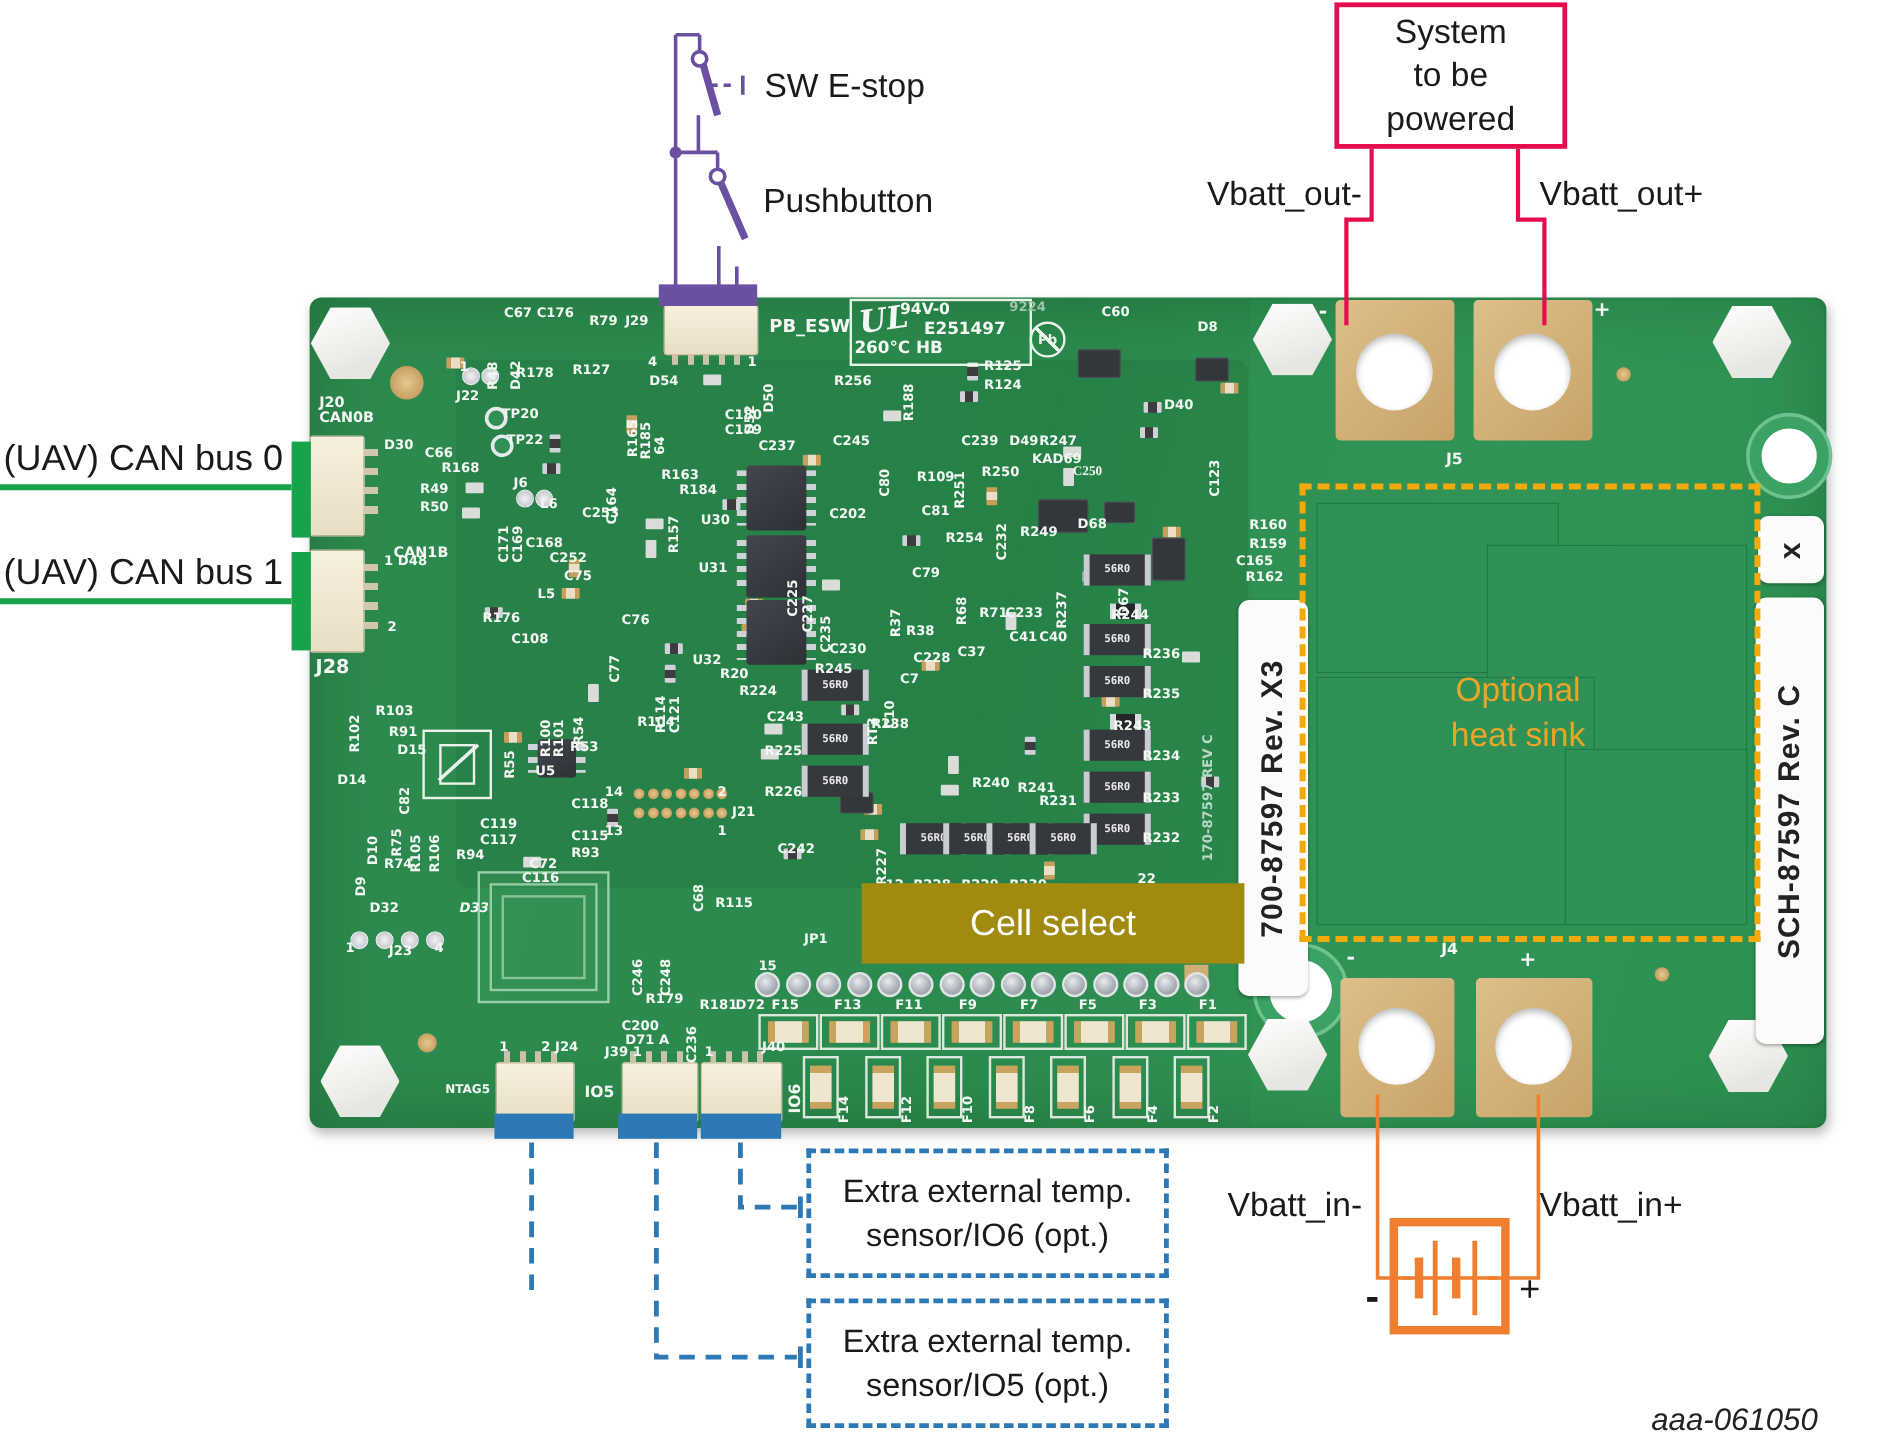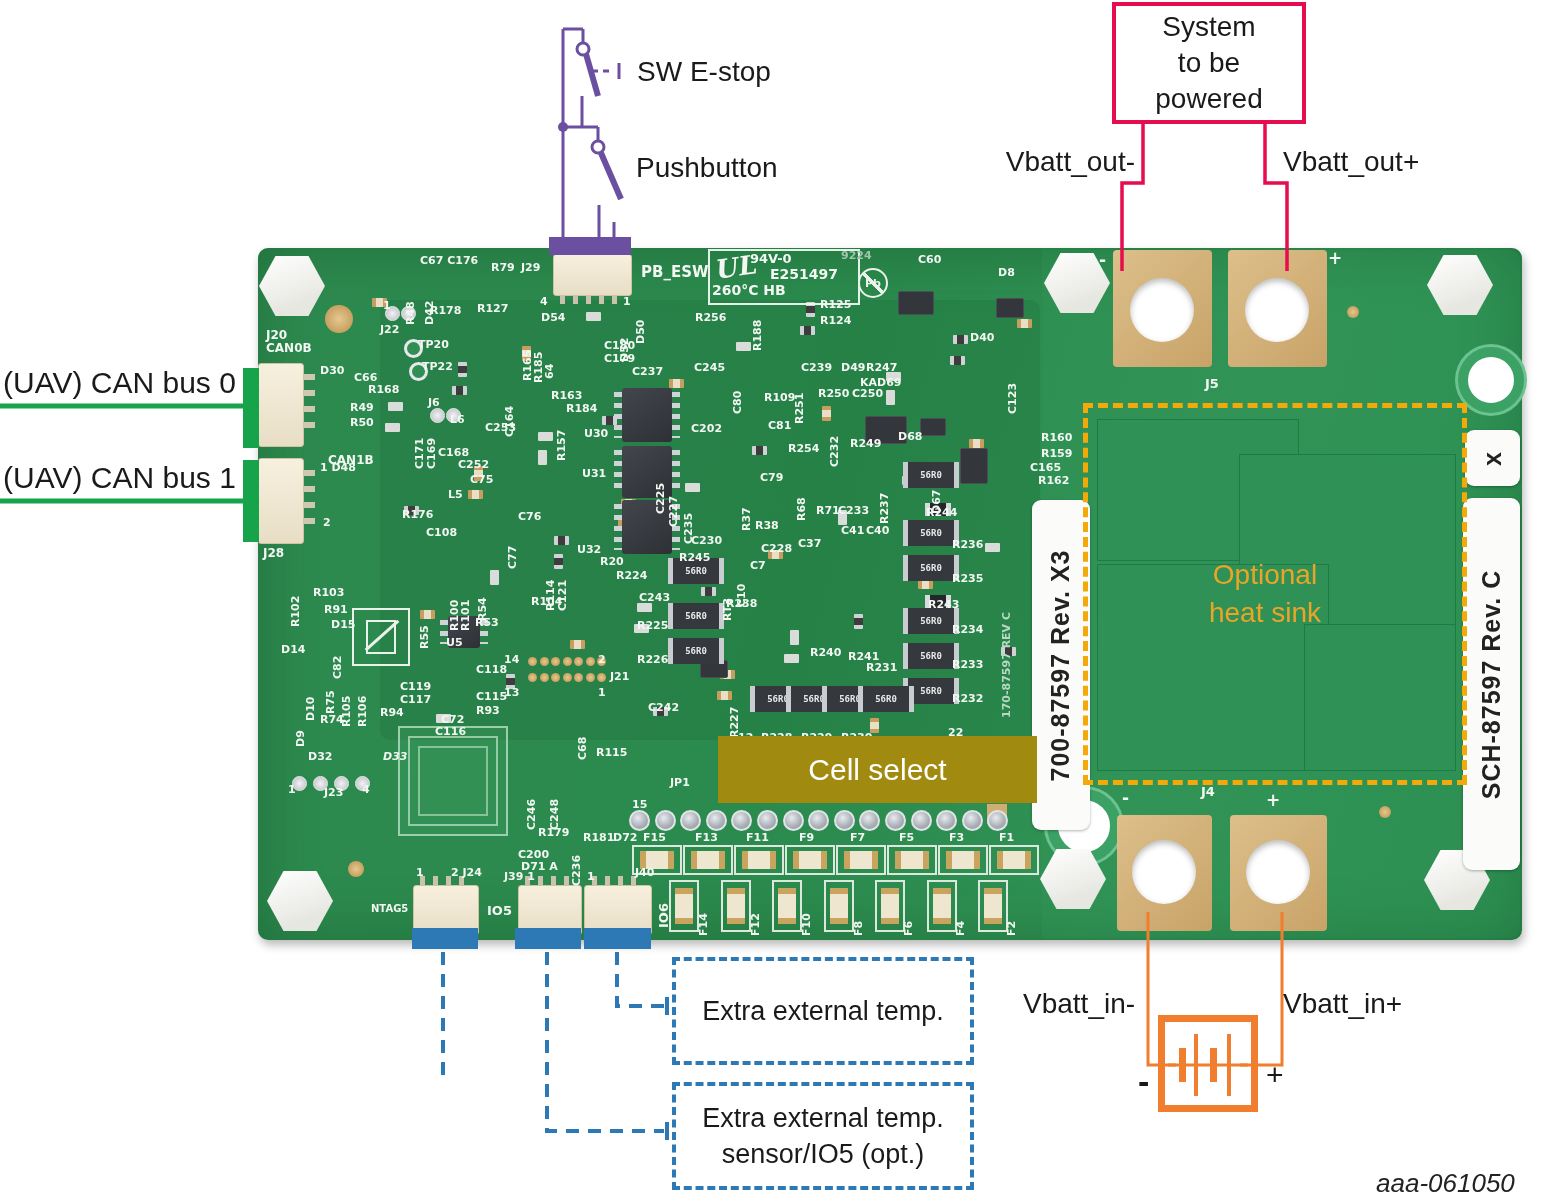--- a/index.html
+++ b/index.html
@@ -324,21 +324,21 @@
       <span class="silk rot" style="left: 731px; top: 414px;">C80</span>
       <span class="silk" style="left: 691px; top: 422px;">C202</span>
       <span class="silk rot" style="left: 654px; top: 514px;">C225</span>
       <span class="silk rot" style="left: 667px; top: 527px;">C227</span>
       <span class="silk rot" style="left: 682px; top: 544px;">C235</span>
       <span class="silk" style="left: 691px; top: 534px;">C230</span>
       <span class="silk" style="left: 679px; top: 551px;">R245</span>
       <span class="silk" style="left: 764px; top: 391px;">R109</span>
       <span class="silk rot" style="left: 793px; top: 424px;">R251</span>
       <span class="silk" style="left: 818px; top: 387px;">R250</span>
-      <span class="silk" style="left: 852px; top: 387px;">C250</span>
+      <span class="silk" style="left: 894px; top: 387px; font-family: Liberation Serif, serif;">C250</span>
       <span class="silk" style="left: 768px; top: 419px;">C81</span>
       <span class="silk" style="left: 788px; top: 442px;">R254</span>
       <span class="silk rot" style="left: 828px; top: 467px;">C232</span>
       <span class="silk" style="left: 850px; top: 437px;">R249</span>
       <span class="silk" style="left: 760px; top: 471px;">C79</span>
       <span class="silk rot" style="left: 740px; top: 531px;">R37</span>
       <span class="silk" style="left: 755px; top: 519px;">R38</span>
       <span class="silk rot" style="left: 795px; top: 521px;">R68</span>
       <span class="silk" style="left: 816px; top: 504px;">R71</span>
       <span class="silk" style="left: 838px; top: 504px;">C233</span>
@@ -425,21 +425,21 @@
       <span class="silk" style="left: 458px; top: 458px;">C252</span>
       <span class="silk" style="left: 470px; top: 473px;">C75</span>
       <span class="silk" style="left: 448px; top: 488px;">L5</span>
       <span class="silk" style="left: 402px; top: 508px;">R176</span>
       <span class="silk" style="left: 426px; top: 526px;">C108</span>
       <span class="silk" style="left: 518px; top: 510px;">C76</span>
       <span class="silk rot" style="left: 506px; top: 569px;">C77</span>
       <span class="silk" style="left: 328px; top: 453px; font-size: 12px;">CAN1B</span>
       <span class="silk" style="left: 320px; top: 461px;">1 D48</span>
       <span class="silk" style="left: 323px; top: 516px;">2</span>
-      <span class="silk" style="left: 263px; top: 546px; font-size: 12px;">J28</span>
+      <span class="silk" style="left: 263px; top: 546px; font-size: 16px;">J28</span>
       <span class="silk" style="left: 313px; top: 586px;">R103</span>
       <span class="silk rot" style="left: 289px; top: 627px;">R102</span>
       <span class="silk" style="left: 324px; top: 603px;">R91</span>
       <span class="silk" style="left: 331px; top: 618px;">D15</span>
       <span class="silk" style="left: 281px; top: 643px;">D14</span>
       <span class="silk rot" style="left: 331px; top: 679px;">C82</span>
       <span class="silk rot" style="left: 448px; top: 631px;">R100</span>
       <span class="silk rot" style="left: 459px; top: 631px;">R101</span>
       <span class="silk rot" style="left: 476px; top: 621px;">R54</span>
       <span class="silk" style="left: 475px; top: 616px;">R53</span>
@@ -517,20 +517,21 @@
     <span>Optional</span><br><span>heat sink</span></div>
 
   <div class="sysbox">
     <span>System</span>
     <span>to be</span>
     <span>powered</span>
     </div>
 
   <div class="dash-blue" style="left:672px;top:957px;width:302px;height:108px;box-sizing:border-box;">
     <span>Extra external temp.</span>
+      <span>sensor/IO6 (opt.)</span>
     </div>
   <div class="dash-blue" style="left:672px;top:1082px;width:302px;height:108px;box-sizing:border-box;">
     <span>Extra external temp.</span>
       <span>sensor/IO5 (opt.)</span>
     </div>
 
   <div class="batbox"></div>
 
   <svg class="overlay" width="1568" height="1203" viewBox="0 0 1568 1203">
     <g class="purple" fill="none" stroke-width="3">

